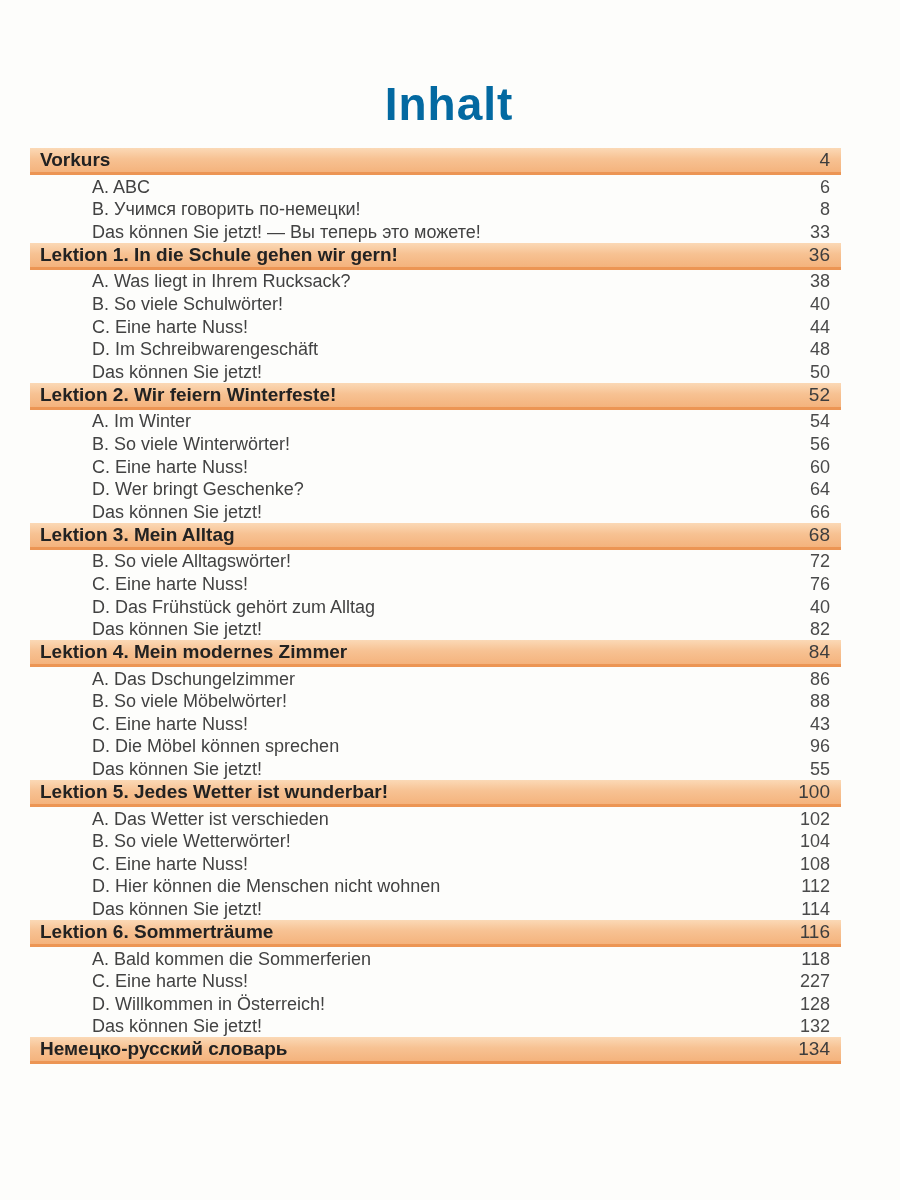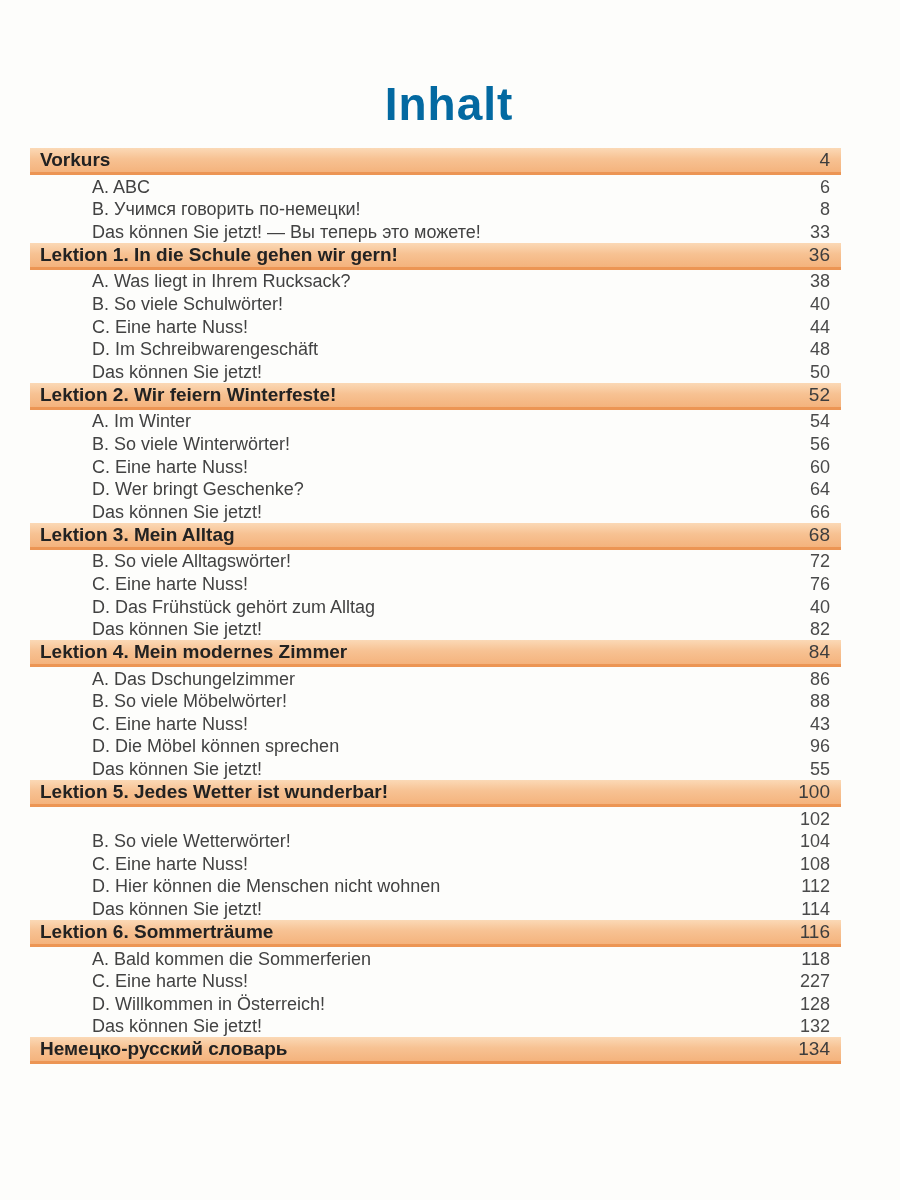--- a/index.html
+++ b/index.html
@@ -215,20 +215,21 @@
 </div>
   </section>
 
   <section class="toc-section">
     <div class="toc-header">
       <span class="hdr-label">Lektion 5. Jedes Wetter ist wunderbar!</span>
       <span class="hdr-page">100</span>
     </div>
     <div class="rows">
   <div class="toc-row">
+    <span class="row-label">A. Das Wetter ist verschieden</span>
     <span class="row-page">102</span>
   </div>
 
   <div class="toc-row">
     <span class="row-label">B. So viele Wetterwörter!</span>
     <span class="row-page">104</span>
   </div>
 
   <div class="toc-row">
     <span class="row-label">C. Eine harte Nuss!</span>

